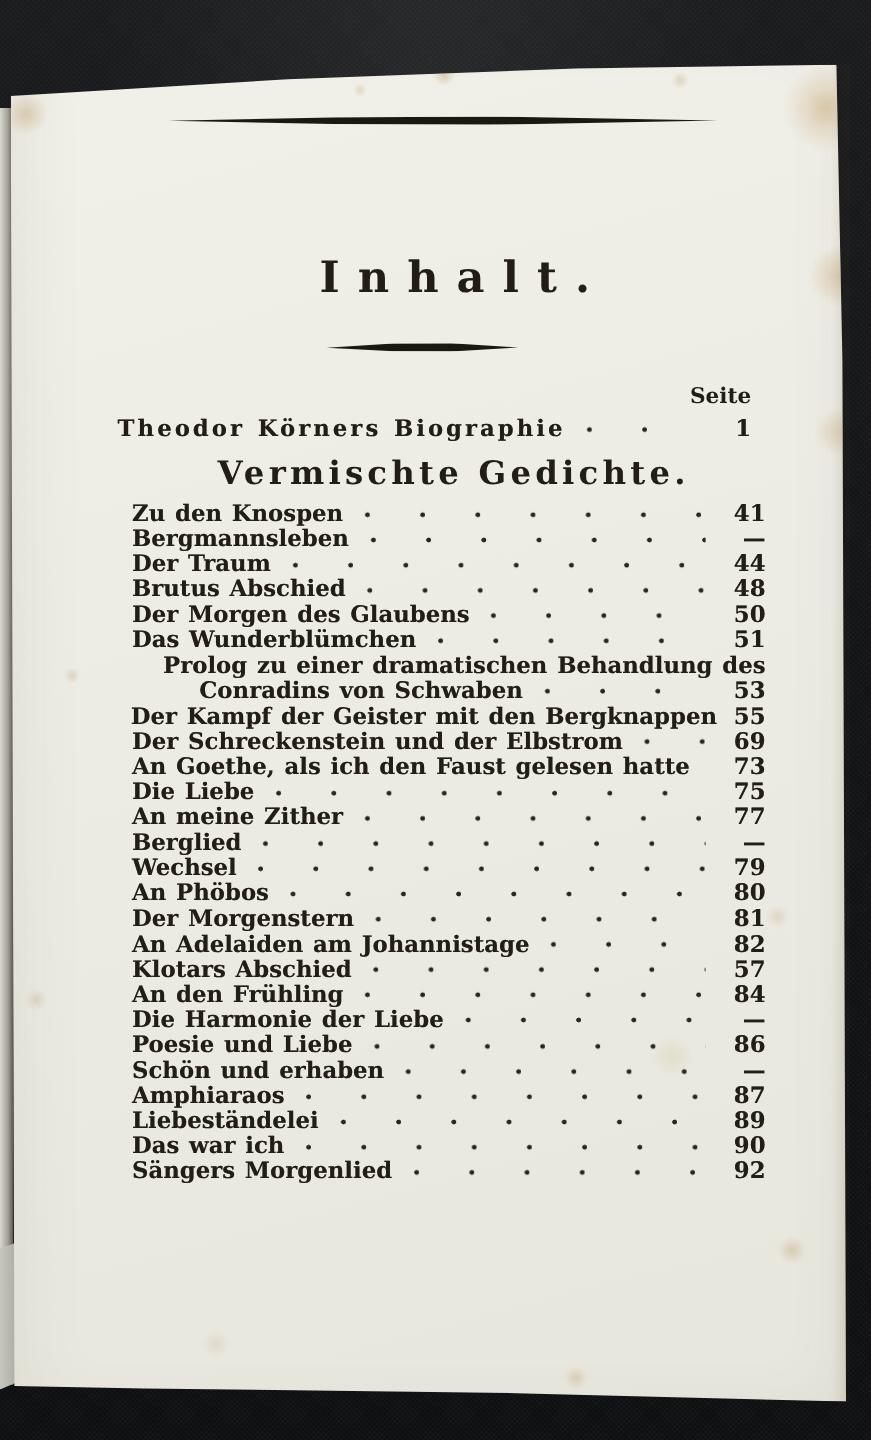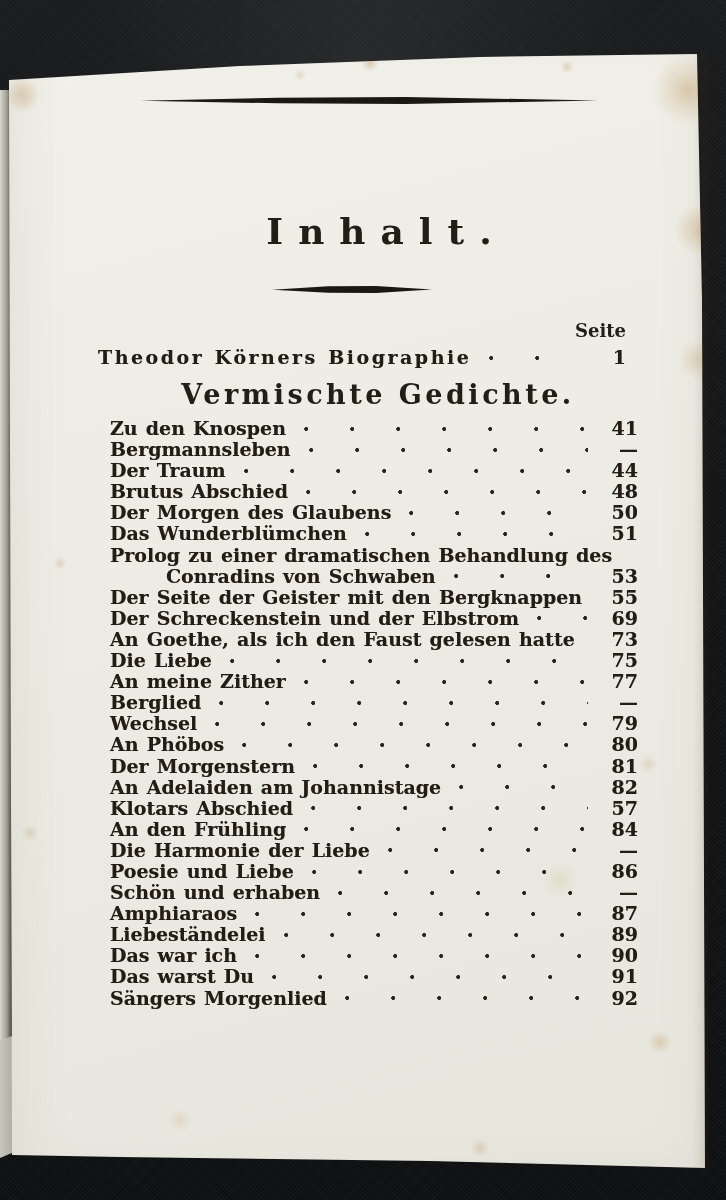--- a/index.html
+++ b/index.html
@@ -71,20 +71,21 @@
   .bio-row .t{letter-spacing:2.5px;}
   .section-heading{
     position:absolute;top:379px;left:0;width:100%;text-align:center;
     font-size:27px;font-weight:bold;letter-spacing:3.5px;
   }
   .toc{position:absolute;top:418px;left:12px;width:100%;}
   .row{
     display:flex;align-items:baseline;height:21.1px;line-height:21.1px;
     font-size:19px;font-weight:bold;color:#221e16;word-spacing:1.5px;
     text-shadow:0 0 .5px rgba(45,35,15,.55);
+    justify-content:flex-end;
   }
   .row .t{white-space:nowrap;}
   .row .t.indent{padding-left:56px;}
   .leader{
     flex:1;align-self:center;height:10px;margin:0 4px 0 10px;
     background-image:radial-gradient(circle at 2.2px 5px, #2a261e 1.7px, transparent 2.3px);
     background-size:46px 10px;background-repeat:repeat-x;background-position:8px 0;
   }
   .pg{width:46px;text-align:right;white-space:nowrap;}
   .fold-shadow{
@@ -150,21 +151,21 @@
   </div>
         <div class="row">
           <span class="t">Prolog zu einer dramatischen Behandlung des</span>
         </div>
         <div class="row">
     <span class="t indent">Conradins von Schwaben</span>
     <span class="leader"></span>
     <span class="pg">53</span>
   </div>
         <div class="row">
-    <span class="t">Der Seite der Geister mit den Bergknappen</span>
+    <span class="t">Der Kampf der Geister mit den Bergknappen</span>
     <span class="leader"></span>
     <span class="pg">55</span>
   </div>
         <div class="row">
     <span class="t">Der Schreckenstein und der Elbstrom</span>
     <span class="leader"></span>
     <span class="pg">69</span>
   </div>
         <div class="row">
     <span class="t">An Goethe, als ich den Faust gelesen hatte</span>
@@ -240,25 +241,20 @@
     <span class="t">Liebeständelei</span>
     <span class="leader"></span>
     <span class="pg">89</span>
   </div>
         <div class="row">
     <span class="t">Das war ich</span>
     <span class="leader"></span>
     <span class="pg">90</span>
   </div>
         <div class="row">
-    <span class="t">Das warst Du</span>
-    <span class="leader"></span>
-    <span class="pg">91</span>
-  </div>
-        <div class="row">
     <span class="t">Sängers Morgenlied</span>
     <span class="leader"></span>
     <span class="pg">92</span>
   </div>
       </div>
   </div>
 </div>
 
 <div class="fold-shadow"></div>
 

